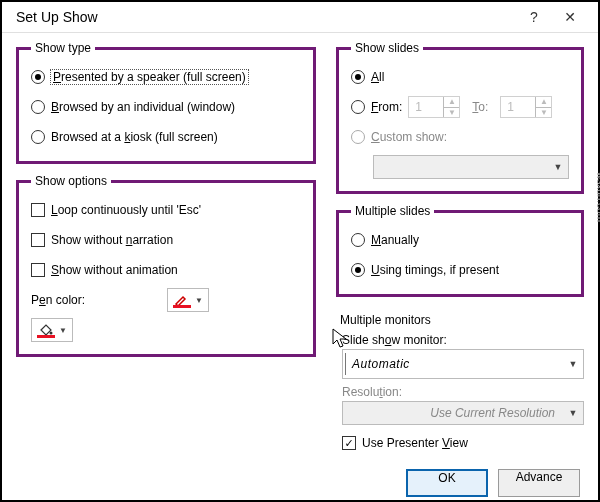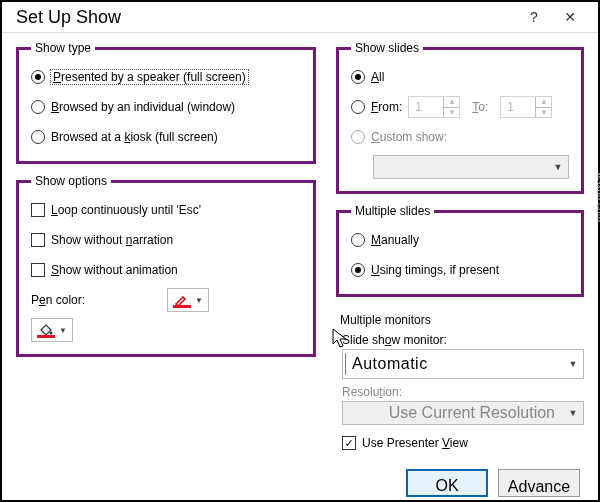--- a/index.html
+++ b/index.html
@@ -21,21 +21,21 @@
   }
   .titlebar {
     height: 34px;
     display: flex;
     align-items: center;
     padding: 0 10px 0 14px;
     border-bottom: 1px solid #e0e0e0;
   }
   .titlebar .title {
     flex: 1;
-    font-size: 18px;
+    font-size: 14px;
   }
   .titlebar .tbtn {
     width: 36px;
     height: 30px;
     display: flex;
     align-items: center;
     justify-content: center;
     font-size: 14px;
     color: #333;
   }
@@ -112,21 +112,21 @@
   .spin.disabled .val, .spin.disabled .ar { color:#bbb; }
   .spin.disabled { border-color:#d0d0d0; }
   .between { color:#888; margin: 0 6px; }
   .combo {
     border: 1px solid #bbb;
     height: 24px;
     display: flex;
     align-items: center;
     background: #fff;
   }
-  .combo .ctext { flex:1; padding: 0 8px; font-size:16px; }
+  .combo .ctext { flex:1; padding: 0 8px; font-size:12px;font-style:italic; }
   .combo .cbtn {
     width: 20px; height: 100%;
     display:flex; align-items:center; justify-content:center;
     font-size: 9px; color:#444;
   }
   .combo.disabled { background:#efefef; }
   .combo.disabled .ctext { color:#888;text-align:right; }
   .colorbtn {
     width: 42px; height: 24px;
     border: 1px solid #bbb;
@@ -146,22 +146,22 @@
     justify-content:flex-end;
     align-items:center;
     gap: 10px;
     padding: 0 18px;
   }
   .btn {
     min-width: 82px;
     height: 28px;
     border: 1px solid #9a9a9a;
     background: #efefef;
-    display:flex; align-items:flex-end; justify-content:center;
-    font-size:16px;
+    display:flex; align-items:flex-start; justify-content:center;
+    font-size:12px;
   }
   .btn.primary { border: 2px solid #0a64ad; background:#e5f1fb; }
   .cursor {
     position:absolute;
     left: 330px; top: 326px;
     pointer-events:none;
   }
   .watermark {
     position:absolute;
     top: 170px; right: -8px;

